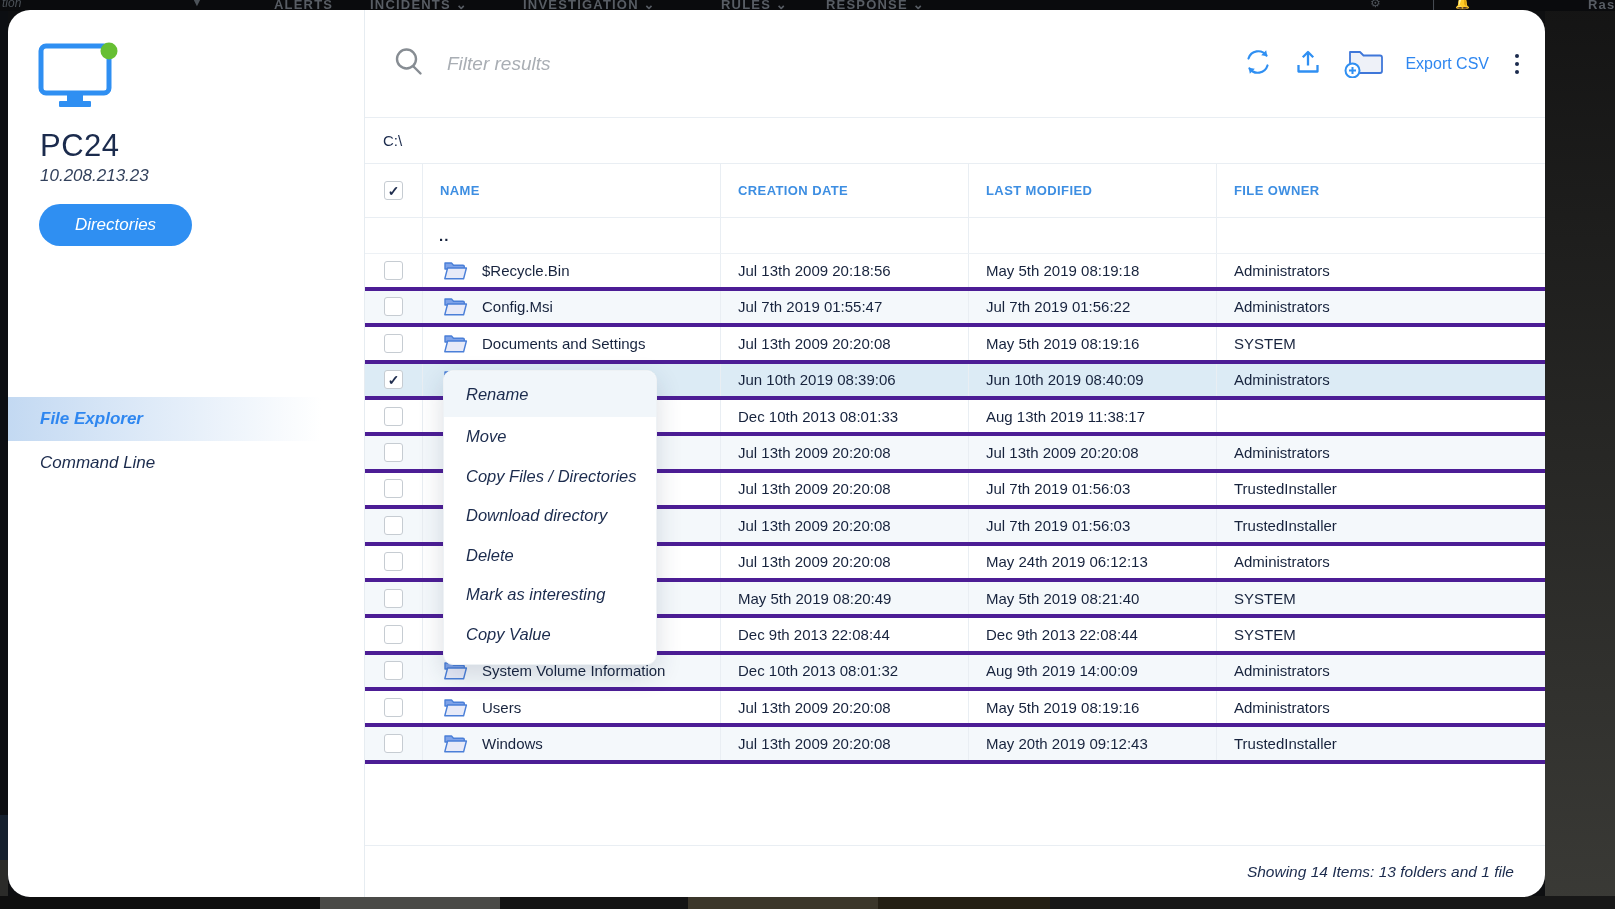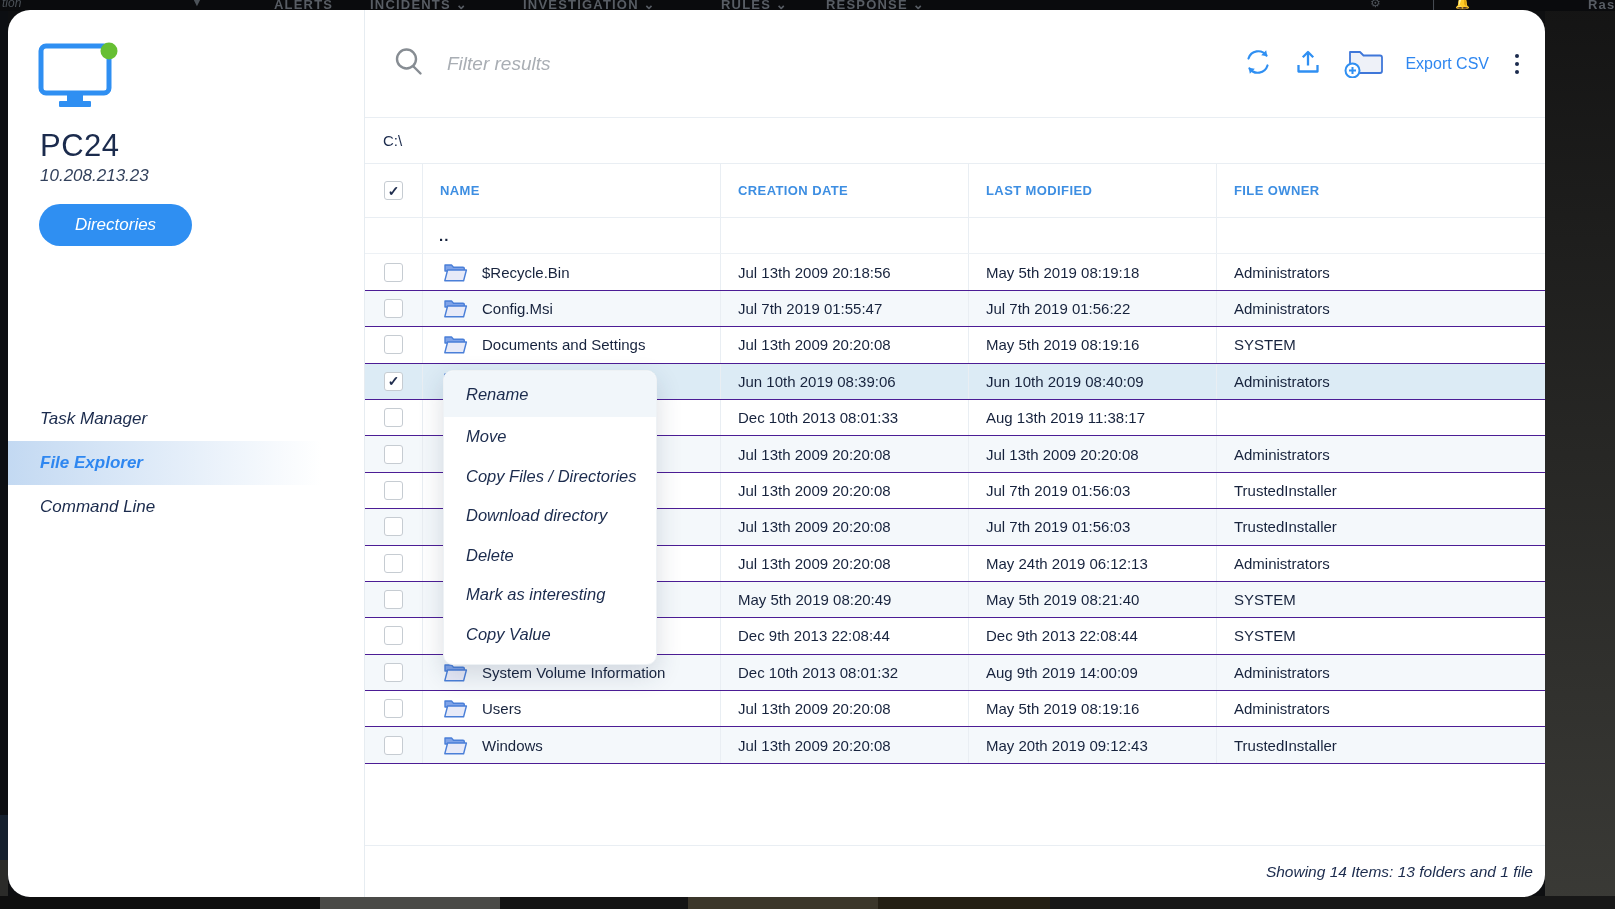--- a/index.html
+++ b/index.html
@@ -68,37 +68,37 @@
   .c-check { width:58px; flex:none; display:flex; align-items:center; justify-content:center;
     border-right:1px solid #e9eef3; }
   .c-name { width:298px; flex:none; display:flex; align-items:center; padding-left:17px;
     border-right:1px solid #e9eef3; overflow:hidden; }
   .c-date { width:248px; flex:none; display:flex; align-items:center; padding-left:17px;
     border-right:1px solid #e9eef3; }
   .c-owner { flex:1; display:flex; align-items:center; padding-left:17px; }
   .th { font-size:13px; font-weight:700; letter-spacing:.4px; color:#3d8ee2; }
 
   .tbody { flex:none; }
-  .row { height:36.4px; display:flex; border-bottom:1px solid #4c1d95; font-size:15px; color:#17233d; }
+  .row { height:36.4px; display:flex; border-bottom:4px solid #4c1d95; font-size:15px; color:#17233d; }
   .row:nth-child(even) { background:#f4f8fb; }
   .row.selected { background:#dcebf5; }
   .row .c-name { padding-left:20px; }
   .row .name-text { margin-left:14px; white-space:nowrap; }
   .up-row { height:36.4px; display:flex; border-bottom:1px solid #edf1f5; font-size:15px; color:#17233d; }
   .up-row .c-name { padding-left:16px; font-weight:700; letter-spacing:1px; }
 
   .checkbox { width:19px; height:19px; border:1.5px solid #c6ccd2; border-radius:3px;
     background:#fff; display:flex; align-items:center; justify-content:center;
     font-size:14px; font-weight:700; color:#1f2d4e; cursor:pointer; }
   .checkbox .mark { display:none; line-height:1; }
   .checkbox.checked .mark { display:block; }
 
   .spacer { flex:1; }
   .tfoot { height:52px; flex:none; border-top:1px solid #e9eef3; display:flex;
-    align-items:center; justify-content:flex-end; padding-right:12px;
+    align-items:center; justify-content:flex-end; padding-right:31px;
     font-size:15.5px; font-style:italic; color:#1b2b4d; }
 
   
   .ctx-menu { position:absolute; left:443px; top:370px; width:214px; z-index:5;
     background:#fff; border:1px solid #eef2f5; border-radius:10px;
     box-shadow:0 10px 26px rgba(30,50,80,.16); padding:0 0 10px 0; overflow:hidden; }
   .ctx-item { height:39.5px; display:flex; align-items:center; padding-left:22px;
     font-size:16.5px; font-style:italic; color:#1b2b4d; cursor:pointer; white-space:nowrap; }
   .ctx-item:first-child { height:46px; background:#f1f6fa; }
 </style>
@@ -140,21 +140,20 @@
         <rect x="3" y="4" width="68" height="47" rx="5" fill="#ffffff" stroke="#2f8ff2" stroke-width="5"></rect>
         <rect x="29" y="51" width="16" height="8" fill="#2f8ff2"></rect>
         <rect x="21" y="59" width="32" height="6" rx="1" fill="#2f8ff2"></rect>
         <circle cx="71" cy="9" r="8.5" fill="#66bf33"></circle>
       </svg>
     </div>
     <div class="hostname">PC24</div>
     <div class="ip">10.208.213.23</div>
     <button class="disconnect-btn">Directories</button>
     <div class="side-menu">
-        <div class="s-item">Task Manager</div>
         <div class="s-item active">File Explorer</div>
         <div class="s-item">Command Line</div>
       </div>
   </div>
 
   <div class="main">
 
     <div class="toolbar">
       <span>
         <svg width="32" height="32" viewBox="0 0 32 32">

